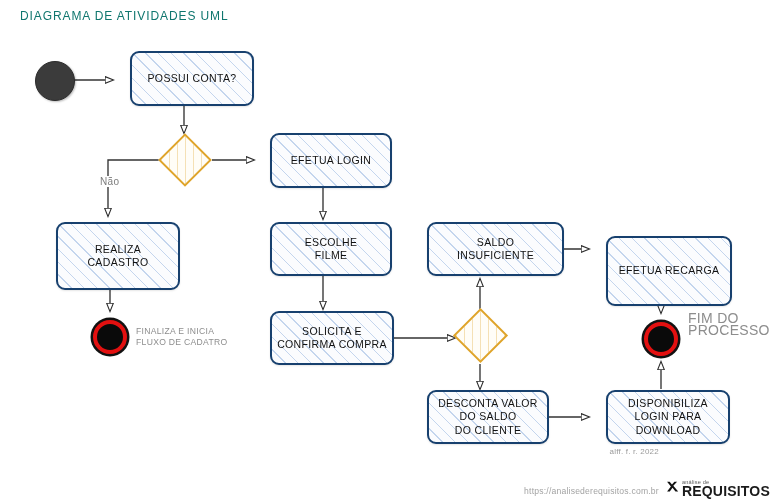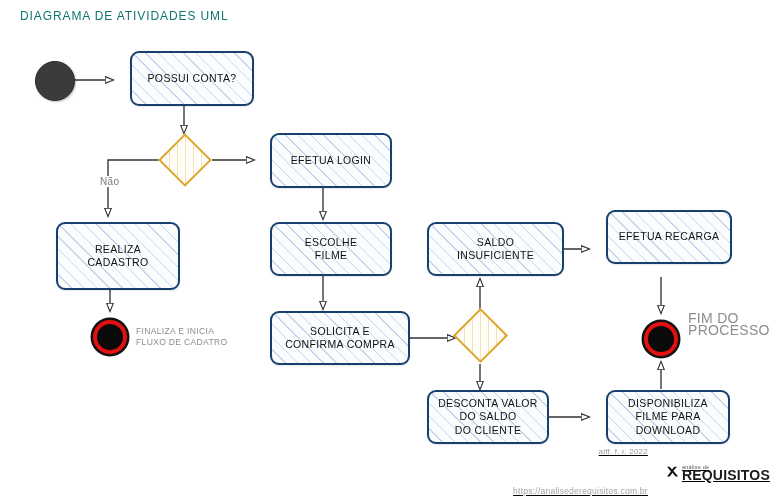--- a/index.html
+++ b/index.html
@@ -92,21 +92,21 @@
   .edge-label{
     position:absolute;
     font-size:10px;
     letter-spacing:0.3px;
     color:#7d7d7d;
     background:#ffffff;
     padding:0 2px;
   }
 
   
-  .footer{position:absolute;right:10px;bottom:8px;display:flex;align-items:center;gap:18px;text-decoration:underline;}
+  .footer{position:absolute;right:10px;bottom:8px;display:flex;align-items:flex-end;gap:7px;}
   .footer-text{display:flex;flex-direction:column;align-items:flex-end;line-height:10.5px;}
   .credit{font-size:8px;color:#9a9a9a;letter-spacing:0.2px;}
   .url{font-size:8.6px;color:#a3a3a3;letter-spacing:0.2px;margin-top:28px;}
   .logo{display:flex;align-items:center;gap:3px;padding-bottom:1px;}
   .logo-mark{width:13px;height:13px;flex:none;}
   .logo-words{display:flex;flex-direction:column;line-height:8.5px;}
   .logo-small{font-size:5.6px;color:#5a5a5a;letter-spacing:0.2px;}
   .logo-big{font-size:14px;color:#1a1a1a;font-weight:bold;letter-spacing:0.2px;}
 </style>
 </head>
@@ -169,45 +169,45 @@
 <div class="node" style="left:48px;top:222px;width:124px;height:68px;">
   <span>REALIZA
 CADASTRO</span>
 </div>
 
 <div class="node" style="left:262px;top:222px;width:122px;height:54px;">
   <span>ESCOLHE
 FILME</span>
 </div>
 
-<div class="node" style="left:262px;top:311px;width:140px;height:54px;">
+<div class="node" style="left:262px;top:311px;width:124px;height:54px;">
   <span>SOLICITA E
 CONFIRMA COMPRA</span>
 </div>
 
 <div class="diamond" style="left:461px;top:316px;width:39px;height:39px;"></div>
 
 <div class="node" style="left:419px;top:222px;width:137px;height:54px;">
   <span>SALDO
 INSUFICIENTE</span>
 </div>
 
-<div class="node" style="left:598px;top:210px;width:126px;height:54px;">
+<div class="node" style="left:598px;top:236px;width:126px;height:70px;">
   <span>EFETUA RECARGA</span>
 </div>
 
 <div class="node" style="left:419px;top:390px;width:122px;height:54px;">
   <span>DESCONTA VALOR
 DO SALDO
 DO CLIENTE</span>
 </div>
 
 <div class="node" style="left:598px;top:390px;width:124px;height:54px;">
   <span>DISPONIBILIZA
-FILME PARA
+LOGIN PARA
 DOWNLOAD</span>
 </div>
 
 <div class="end-node" style="left:93px;top:320px;width:34px;height:34px;"></div>
 <div class="note" style="left:136px;top:326px;">FINALIZA E INICIA
 FLUXO DE CADATRO</div>
 
 <div class="end-node" style="left:644px;top:322px;width:34px;height:34px;"></div>
 <div class="note" style="left:688px;top:312px;font-size:14px;line-height:12px;">FIM DO
 PROCESSO</div>

